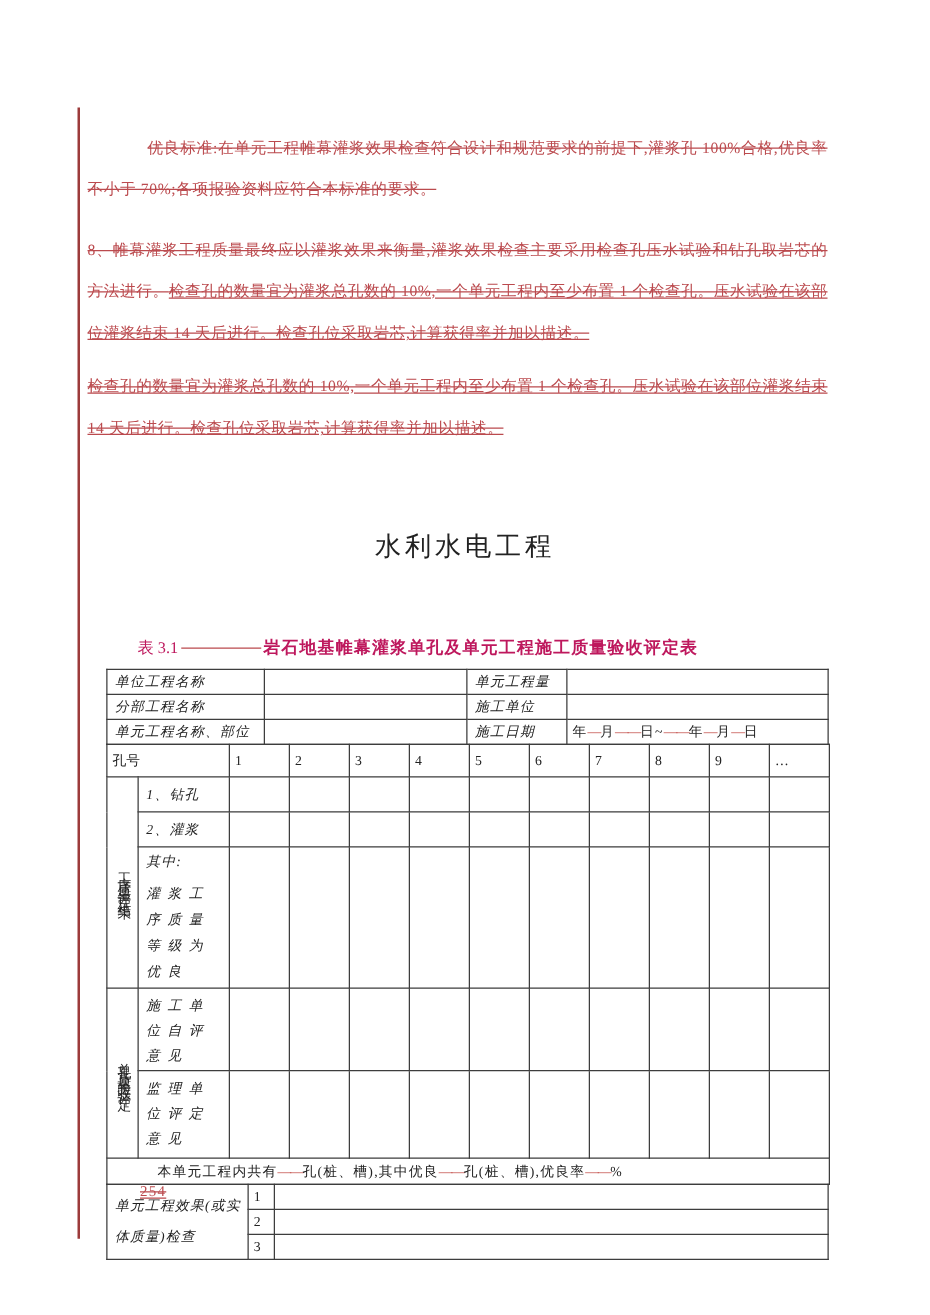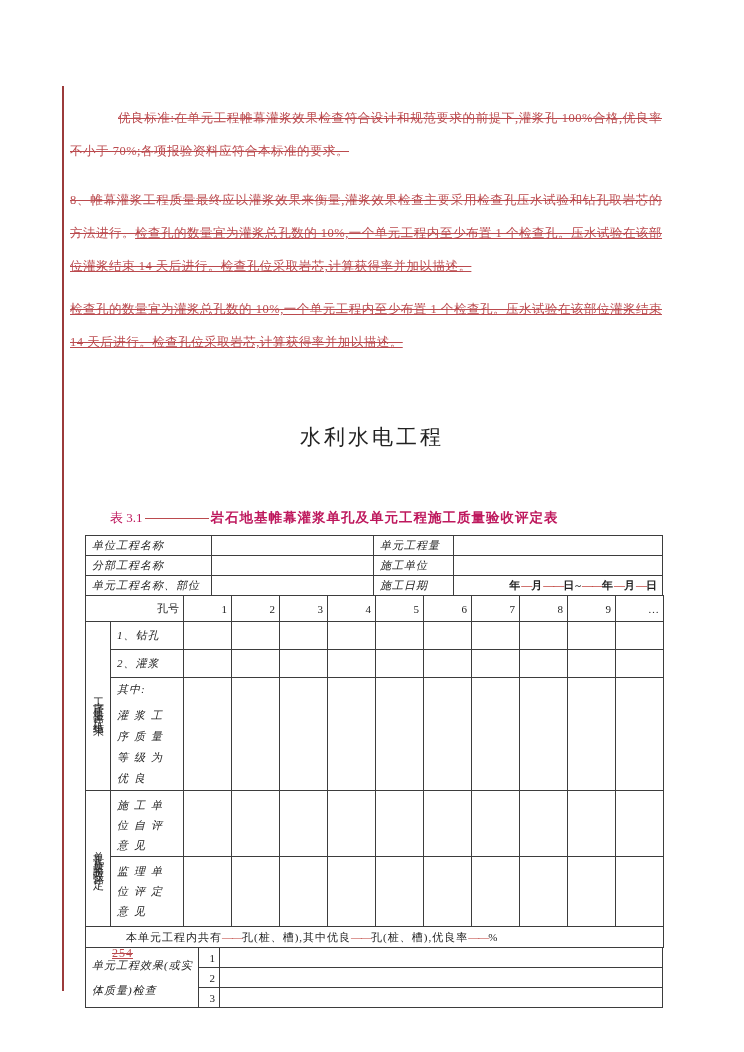--- a/index.html
+++ b/index.html
@@ -31,23 +31,23 @@
   .caption b{font-size:13.5px;letter-spacing:1px;}
 
   
   .tables{position:absolute;left:85px;top:535px;width:578px;}
   table{border-collapse:collapse;table-layout:fixed;width:577px;}
   table + table{margin-top:-1px;}
   td{border:1px solid #3d3d3d;font-size:11px;padding:1px 4px;vertical-align:middle;
      overflow:hidden;color:#222;}
   .info tr{height:20px;}
   .lbl{padding-left:6px;letter-spacing:1px;font-style:italic;}
-  .ctr{text-align:right;}
+  .ctr{text-align:left;}
   .rdash{color:#c0443f;letter-spacing:-1px;}
-  .datecell{text-align:right;letter-spacing:1px;font-weight:bold;}
+  .datecell{text-align:left;letter-spacing:1px;}
 
   .r-hole{height:26px;}
   .r-drill{height:28px;}
   .r-grout{height:28px;}
   .r-qz{height:77px;}
   .r-self{height:47px;}
   .r-super{height:70px;}
   .r-sum{height:21px;}
   .effect tr{height:20px;}
 

